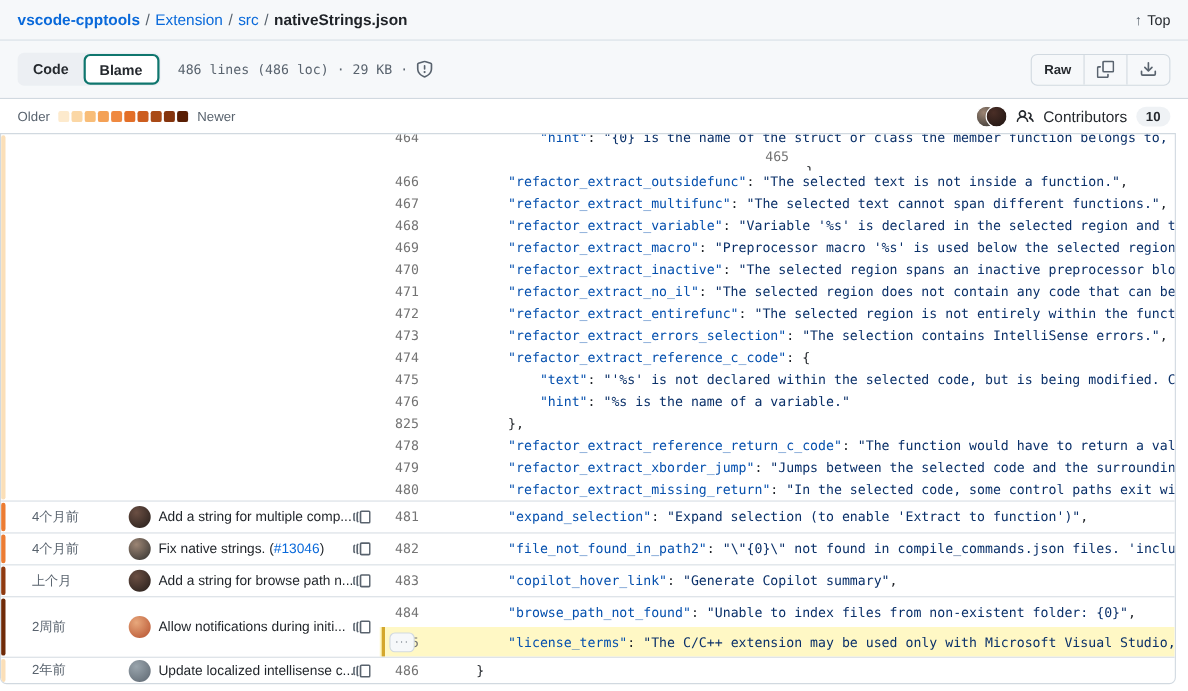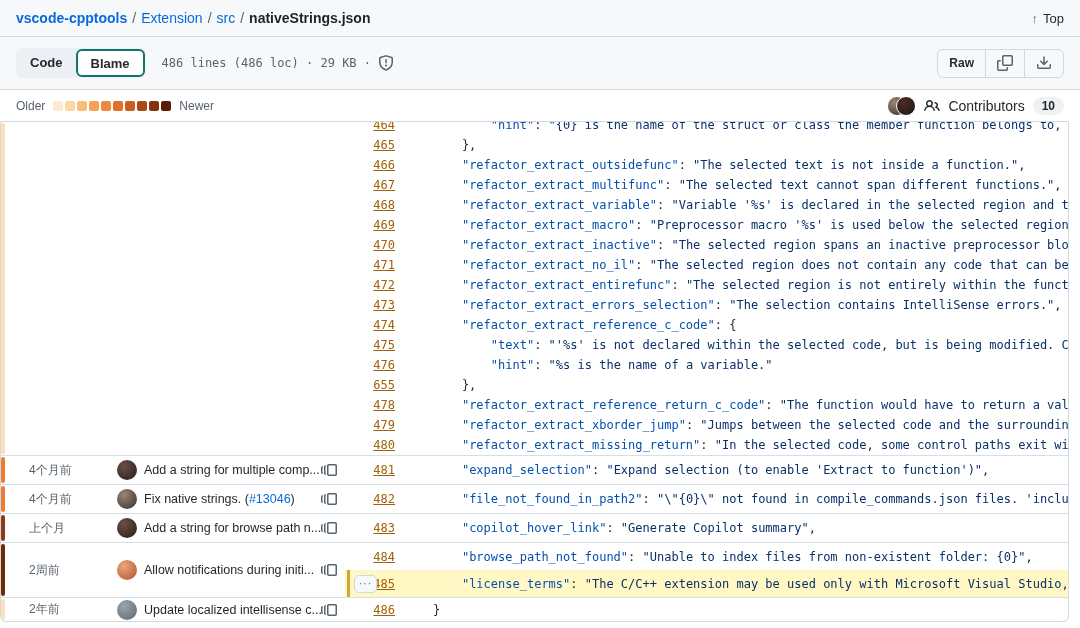--- a/index.html
+++ b/index.html
@@ -56,22 +56,22 @@
   .heat { position:absolute; left:0; top:1px; bottom:1px; width:4px; border-radius:3px; }
   .info { width:344px; flex:none; display:flex; align-items:center; padding-left:28px; }
   .age { width:88px; flex:none; font-size:12px; color:#59636e; white-space:nowrap; overflow:hidden; }
   .avatar { width:20px; height:20px; border-radius:50%; flex:none; margin-right:7px; cursor:pointer; }
   .msg { font-size:12.5px; color:#1f2328; white-space:nowrap; overflow:hidden; max-width:188px; cursor:pointer; }
   .msg a { color:#0969da; text-decoration:none; }
   .vbtn { margin-left:auto; margin-right:8px; background:none; border:none; color:#59636e;
     cursor:pointer; display:flex; align-items:center; }
   .lines { flex:1; min-width:0; display:flex; flex-direction:column; justify-content:center; overflow:hidden; }
   .line { display:flex; align-items:center; position:relative; }
-  .ln { width:50px; flex:none; text-align:right; font-family:"DejaVu Sans Mono", monospace;
-    font-size:12px; color:#a16207; cursor:pointer;text-decoration:underline; }
+  .ln { width:50px; flex:none; text-align:center; font-family:"DejaVu Sans Mono", monospace;
+    font-size:12px; color:#737373; cursor:pointer; }
   .code { flex:1; min-width:0; margin-left:38px; font-family:"DejaVu Sans Mono", monospace;
     font-size:12px; white-space:pre; overflow:hidden; }
   .tok-p { color:#1f2328; } .tok-k { color:#0550ae; } .tok-s { color:#0a3069; }
   .line.hl { background:#fff8c5; }
   .line.hl::before { content:""; position:absolute; left:2px; top:0; bottom:0; width:3px; background:#d4a72c; }
   .expander { position:absolute; left:9px; top:50%; transform:translateY(-50%); width:23px; height:18px;
     border:1px solid #d1d9e0; border-radius:5px; background:#f6f8fa; color:#59636e; font-size:10px;
     line-height:15px; text-align:center; letter-spacing:1px; cursor:pointer; padding:0; font-family:inherit; }
   .hunk-top .lines { justify-content:flex-start; }
   .hunk-top .line:first-child { margin-top:-7px; }
@@ -157,21 +157,21 @@
 
 <div class="table">
     <div class="hunk hunk-top" style="height: 333px;">
       <span class="heat" style="background: rgb(251, 223, 184);"></span>
       <div class="info"></div>
       <div class="lines">
         <div class="line" style="height: 20px;">
           <span class="ln">464</span>
           <span class="code"><span class="tok-p">        </span><span class="tok-k">"hint"</span><span class="tok-p">: </span><span class="tok-s">"{0} is the name of the struct or class the member function belongs to, e</span></span>
         </div>
-        <div class="line" style="height: 20px;">
+        <div class="line" style="height: 20px; flex-direction: column;">
           <span class="ln">465</span>
           <span class="code"><span class="tok-p">    },</span></span>
         </div>
         <div class="line" style="height: 20px;">
           <span class="ln">466</span>
           <span class="code"><span class="tok-p">    </span><span class="tok-k">"refactor_extract_outsidefunc"</span><span class="tok-p">: </span><span class="tok-s">"The selected text is not inside a function."</span><span class="tok-p">,</span></span>
         </div>
         <div class="line" style="height: 20px;">
           <span class="ln">467</span>
           <span class="code"><span class="tok-p">    </span><span class="tok-k">"refactor_extract_multifunc"</span><span class="tok-p">: </span><span class="tok-s">"The selected text cannot span different functions."</span><span class="tok-p">,</span></span>
@@ -206,21 +206,21 @@
         </div>
         <div class="line" style="height: 20px;">
           <span class="ln">475</span>
           <span class="code"><span class="tok-p">        </span><span class="tok-k">"text"</span><span class="tok-p">: </span><span class="tok-s">"'%s' is not declared within the selected code, but is being modified. C</span></span>
         </div>
         <div class="line" style="height: 20px;">
           <span class="ln">476</span>
           <span class="code"><span class="tok-p">        </span><span class="tok-k">"hint"</span><span class="tok-p">: </span><span class="tok-s">"%s is the name of a variable."</span></span>
         </div>
         <div class="line" style="height: 20px;">
-          <span class="ln">655</span>
+          <span class="ln">825</span>
           <span class="code"><span class="tok-p">    },</span></span>
         </div>
         <div class="line" style="height: 20px;">
           <span class="ln">478</span>
           <span class="code"><span class="tok-p">    </span><span class="tok-k">"refactor_extract_reference_return_c_code"</span><span class="tok-p">: </span><span class="tok-s">"The function would have to return a valu</span></span>
         </div>
         <div class="line" style="height: 20px;">
           <span class="ln">479</span>
           <span class="code"><span class="tok-p">    </span><span class="tok-k">"refactor_extract_xborder_jump"</span><span class="tok-p">: </span><span class="tok-s">"Jumps between the selected code and the surrounding</span></span>
         </div>

